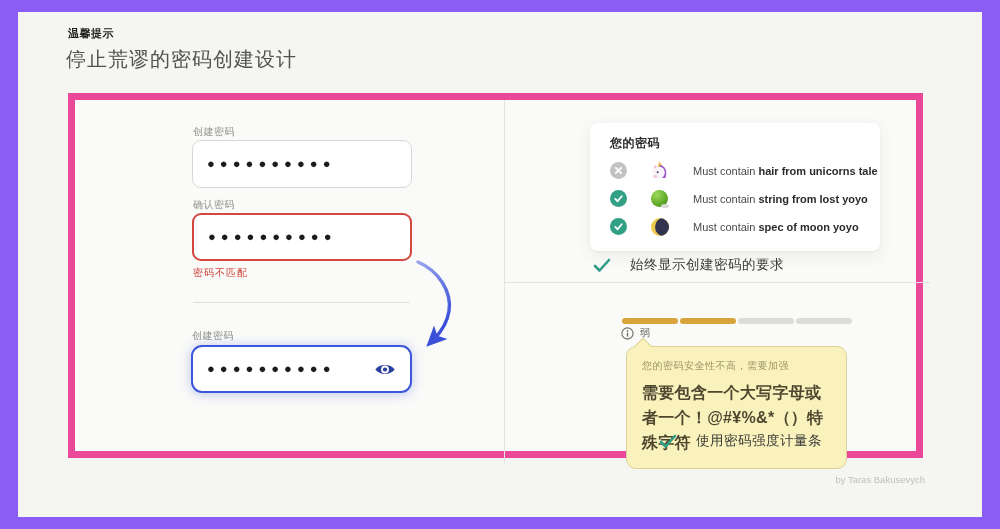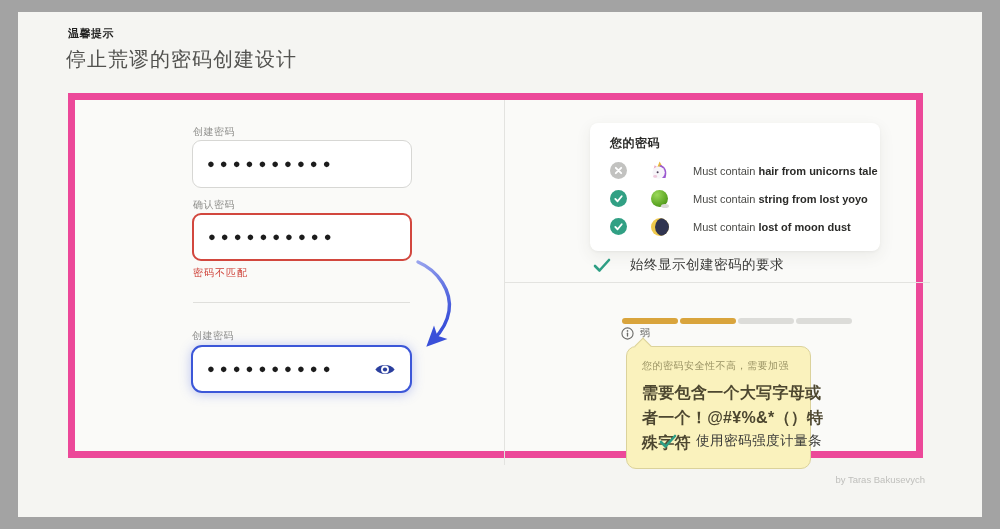--- a/index.html
+++ b/index.html
@@ -1,18 +1,18 @@
 <!DOCTYPE html>
 <html><head>
 <meta charset="utf-8">
 <style>
   * { margin:0; padding:0; box-sizing:border-box; }
   html,body { width:1000px; height:529px; background:#ffffff;
     font-family:"Liberation Sans","DejaVu Sans",sans-serif; }
-  .stage { position:relative; width:1000px; height:529px; background:#a3a3a3; overflow:hidden; }
+  .stage { position:relative; width:1000px; height:529px; background:#8b5cf6; overflow:hidden; }
   .canvas { position:absolute; left:18px; top:12px; width:964px; height:505px; background:#F5F5F2; }
 
   .kicker { position:absolute; left:50px; top:14px; font-size:11px; font-weight:bold; color:#1F1F1E; letter-spacing:.5px; }
   .title  { position:absolute; left:48px; top:34px; font-size:20px; font-weight:400; color:#52524F; letter-spacing:1px; }
 
   
   .grid { position:absolute; left:50px; top:81px; width:855px; height:365px; background:#FAFAF8; border:7px solid #ec4899; }
   .vdiv { position:absolute; left:429px; top:0; width:1px; height:365px; background:#E3E3E0; }
   .hdiv { position:absolute; left:429px; top:182px; width:426px; height:1px; background:#E3E3E0; }
 
@@ -44,21 +44,21 @@
   .yoyo-ball { position:absolute; left:1px; top:1px; width:17px; height:17px; border-radius:50%;
     background:radial-gradient(circle at 35% 28%, #9BD95A, #5FA826 60%, #3F7D14); }
   .yoyo-base { position:absolute; left:11px; top:15px; width:8px; height:4px; border-radius:50%; background:#D9D9D6; }
 
   
   .meter { position:absolute; left:547px; top:218px; display:flex; gap:2px; }
   .meter-seg { width:56px; height:6px; border-radius:3px; }
   .weak-row { position:absolute; left:546px; top:226px; display:flex; align-items:center; gap:6px; }
   .weak-label { font-size:10px; color:#5C5C59; }
 
-  .tooltip { position:absolute; left:551px; top:246px; width:185px; background:#FAF2BD; border:1px solid #DBD29B; border-radius:10px; padding:12px 15px 13px 15px; }
+  .tooltip { position:absolute; left:551px; top:246px; width:221px; background:#FAF2BD; border:1px solid #DBD29B; border-radius:10px; padding:12px 15px 13px 15px; }
   .tooltip-pointer { position:absolute; left:10px; top:-7px; width:12px; height:12px; background:#FAF2BD; border-left:1px solid #DBD29B; border-top:1px solid #DBD29B; transform:rotate(45deg); }
   .tt-line1 { font-size:10px; color:#9B9465; letter-spacing:.5px; }
   .tt-line2 { font-size:16px; font-weight:bold; color:#4D4730; line-height:1.55; margin-top:8px; width:192px; letter-spacing:.3px; }
 
   .credit { position:absolute; right:57px; top:462px; font-size:9.5px; color:#BFBFBC; }
 
   .abs { position:absolute; }
   svg { display:block; }
 </style>
 </head>
@@ -161,21 +161,21 @@
             <svg width="20" height="20" viewBox="0 0 20 20">
               <defs>
                   <clipPath id="moonClip">
                     <circle cx="10" cy="10" r="9"></circle>
                   </clipPath>
                 </defs>
               <circle cx="10" cy="10" r="9" fill="#EFC94C"></circle>
               <circle cx="14.5" cy="10" r="9.5" fill="#30344F" clip-path="url(#moonClip)"></circle>
             </svg>
           </span>
-          <span class="req-text"><span>Must contain </span><b>lost of moon dust</b></span>
+          <span class="req-text"><span>Must contain </span><b>spec of moon yoyo</b></span>
         </div>
       </div>
 
       <div class="tip-row" style="left:518px; top:156px;">
         <svg width="18" height="15" viewBox="0 0 18 15">
           <polyline points="2,8 6.5,12.5 16,2" fill="none" stroke="#2E9E84" stroke-width="2.6" stroke-linecap="round" stroke-linejoin="round"></polyline>
         </svg>
         <span class="tip-text">始终显示创建密码的要求</span>
       </div>
 

